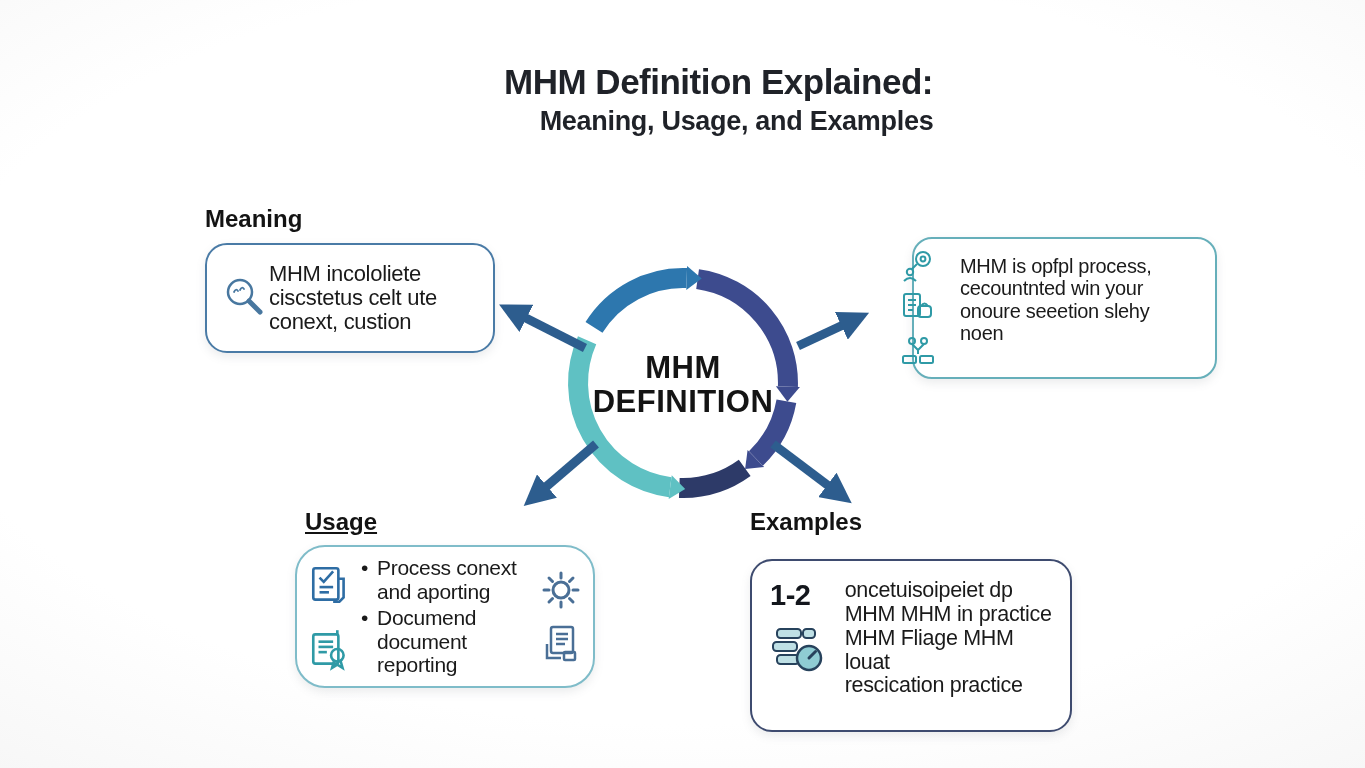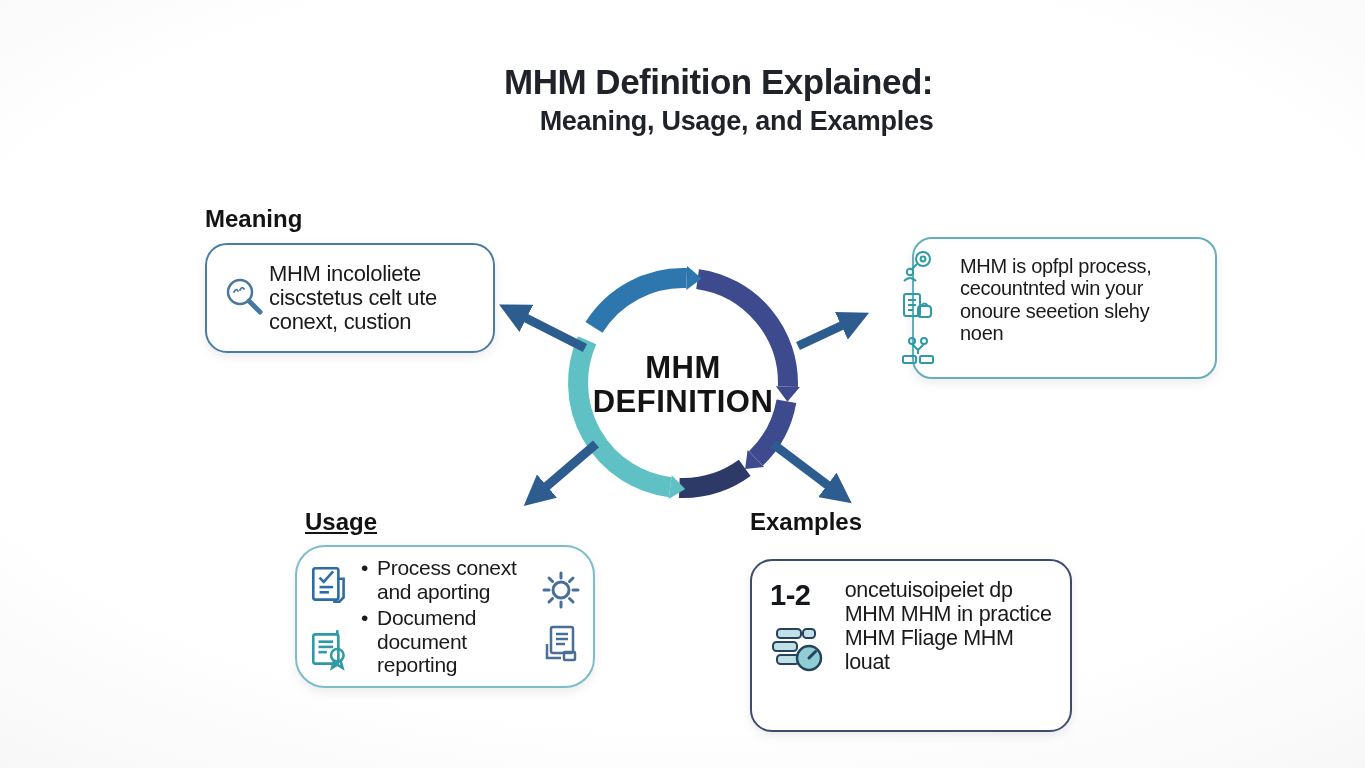--- a/index.html
+++ b/index.html
@@ -199,16 +199,17 @@
           <rect x="7" y="29" width="22" height="9" rx="3.5"></rect>
         </g>
         <circle cx="39" cy="32" r="12" fill="#8fccd3" stroke="#27425c" stroke-width="2.5"></circle>
         <line x1="39" y1="32" x2="45.5" y2="25.5" stroke="#27425c" stroke-width="3" stroke-linecap="round"></line>
       </svg>
     </div>
     <div class="examples-text">
       <div>oncetuisoipeiet dp</div>
       <div>MHM MHM in practice</div>
       <div>MHM Fliage MHM louat</div>
+      <div>rescication practice</div>
     </div>
   </div>
 
 </div>
 
 </body></html>

